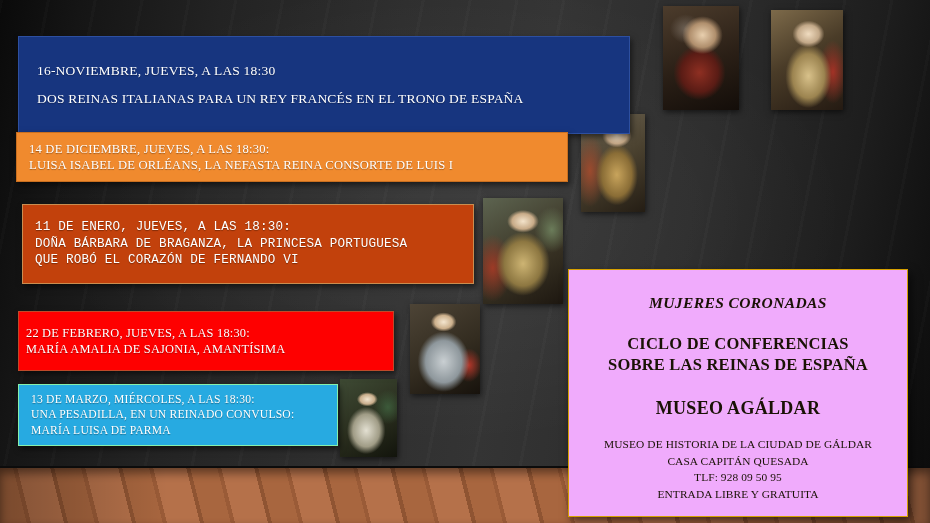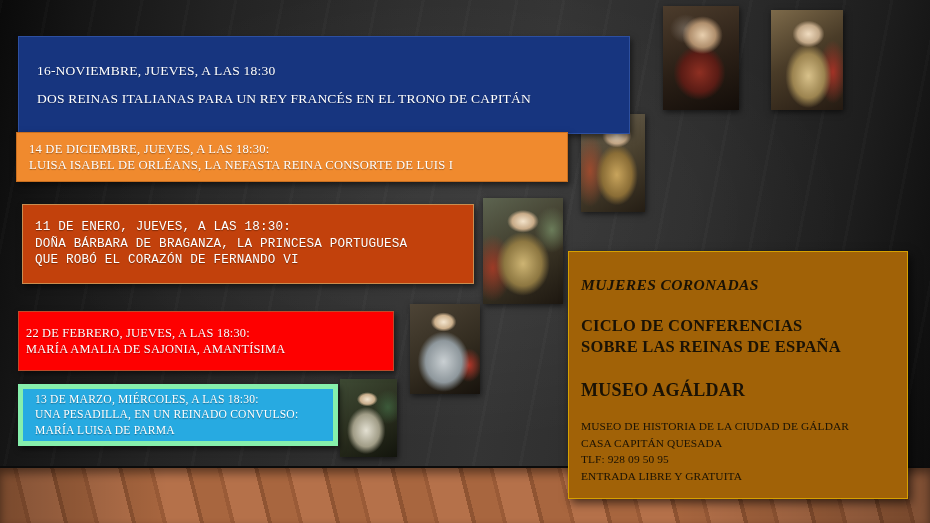--- a/index.html
+++ b/index.html
@@ -124,21 +124,21 @@
   #banner-feb {
     left: 18px; top: 311px; width: 376px; height: 60px;
     background: #fe0000;
     border: 1px solid #c04a2a;
     font-size: 12.4px;
     padding-left: 7px;
   }
   #banner-mar {
     left: 18px; top: 384px; width: 320px; height: 62px;
     background: #27aae1;
-    border: 5px solid #86efac;
+    border: 1px solid #86efac;
     font-size: 11.6px;
   }
 
   
   .portrait {
     position: absolute;
     box-shadow: 1px 2px 6px rgba(0,0,0,.6);
     background-color: #4a3a2c;
     overflow: hidden;
   }
@@ -199,28 +199,28 @@
     background:
       radial-gradient(ellipse 24% 12% at 48% 26%, #f2e4ce 0%, #c9ae8c 52%, rgba(0,0,0,0) 76%),
       radial-gradient(ellipse 40% 36% at 46% 66%, #e3e0d2 0%, #a09c86 58%, rgba(0,0,0,0) 84%),
       radial-gradient(ellipse 34% 30% at 84% 36%, #3c5a3a 0%, rgba(0,0,0,0) 74%),
       linear-gradient(150deg, #3e4a34 0%, #2a2e1e 55%, #12140c 100%);
   }
 
   
   #info-panel {
     position: absolute;
-    left: 568px; top: 251px;
+    left: 568px; top: 269px;
     width: 340px; height: 248px;
     box-sizing: border-box;
-    background: #a16207;
+    background: #f0abfc;
     border: 1px solid #d6a000;
     box-shadow: 3px 4px 9px rgba(0,0,0,.6);
     color: #1a1205;
-    text-align: left;
+    text-align: center;
     padding: 24px 12px 14px;
   }
   #info-panel .title-italic {
     font-style: italic;
     font-weight: bold;
     font-size: 15.5px;
     letter-spacing: .4px;
   }
   #info-panel .title-main {
     font-weight: bold;
@@ -270,21 +270,21 @@
   </div>
   <div class="portrait" id="portrait-5">
     <div class="fig"></div>
   </div>
   <div class="portrait" id="portrait-6">
     <div class="fig"></div>
   </div>
 
   <div class="banner" id="banner-nov">
     <span class="ln">16-NOVIEMBRE, JUEVES, A LAS 18:30</span>
-    <span class="ln">DOS  REINAS  ITALIANAS PARA UN REY FRANCÉS  EN EL TRONO DE CAPITÁN</span>
+    <span class="ln">DOS  REINAS  ITALIANAS PARA UN REY FRANCÉS  EN EL TRONO DE ESPAÑA</span>
   </div>
 
   <div class="banner" id="banner-dic">
     <span class="ln">14 DE DICIEMBRE, JUEVES, A LAS 18:30:</span>
     <span class="ln">LUISA ISABEL DE ORLÉANS, LA NEFASTA REINA CONSORTE DE LUIS I</span>
   </div>
 
   <div class="banner" id="banner-ene">
     <span class="ln">11 DE ENERO, JUEVES, A LAS 18:30:</span>
     <span class="ln">DOÑA BÁRBARA DE BRAGANZA, LA PRINCESA PORTUGUESA</span>

